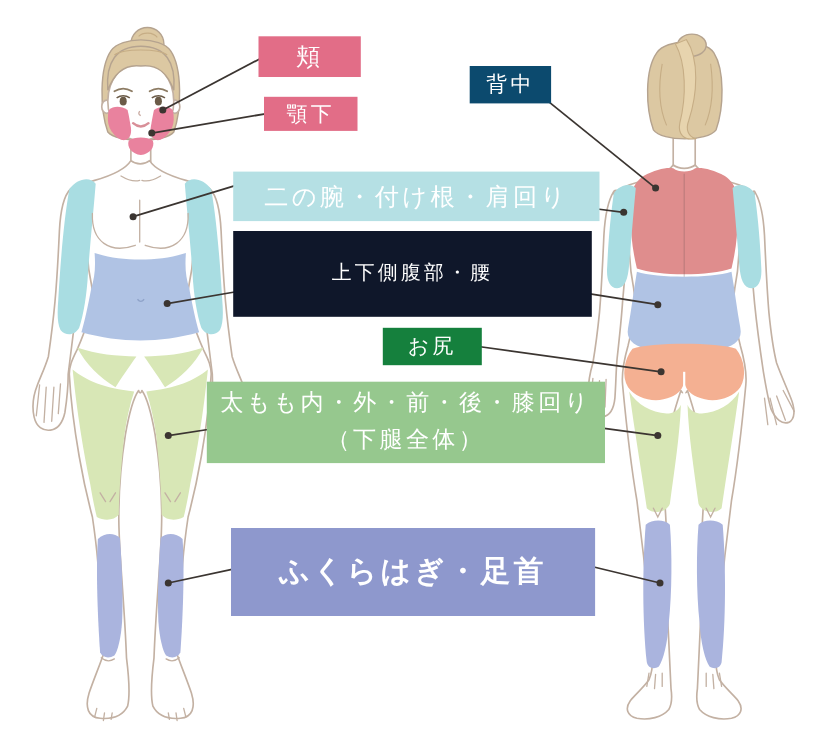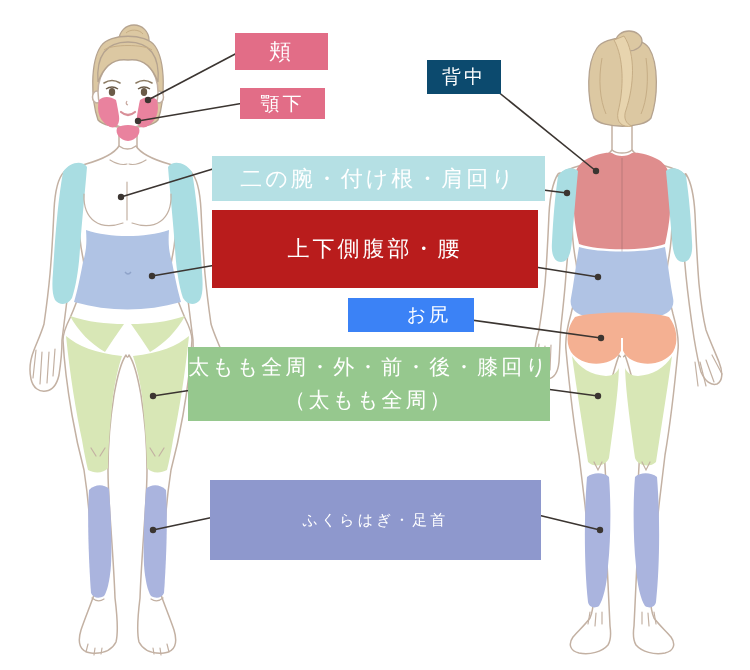--- a/index.html
+++ b/index.html
@@ -14,24 +14,24 @@
   .lbl {
     position:absolute; display:flex; flex-direction:column;
     align-items:center; justify-content:center;
     color:#ffffff; text-align:center; letter-spacing:3px; font-weight:500;
   }
   .lbl span { display:block; white-space:nowrap; }
   .lbl-cheek   { left:235px; top:33px;  width:93px;  height:37px; background:#e26d87; font-size:22px; }
   .lbl-chin    { left:240px; top:88px;  width:85px;  height:31px; background:#e26d87; font-size:19px; }
   .lbl-back    { left:427px; top:60px;  width:74px;  height:34px; background:#0c4a6e; font-size:19px; }
   .lbl-arm     { left:212px; top:143px; width:333px; height:45px; background:#b5e0e4; font-size:22px;margin-top:13px; }
-  .lbl-abdomen { left:212px; top:210px; width:326px; height:78px; background:#b91c1c; font-size:22px; line-height:1.55; }
-  .lbl-hip     { left:348px; top:298px; width:90px;  height:34px; background:#3b82f6; font-size:19px;padding-left:36px; }
+  .lbl-abdomen { left:212px; top:210px; width:326px; height:78px; background:#0f172a; font-size:18px; line-height:1.55; }
+  .lbl-hip     { left:348px; top:298px; width:90px;  height:34px; background:#15803d; font-size:19px; }
   .lbl-thigh   { left:188px; top:347px; width:362px; height:74px; background:#96c88e; font-size:21px; line-height:1.55; }
-  .lbl-calf    { left:210px; top:480px; width:331px; height:80px; background:#8e98cd; font-size:15px; line-height:1.6; }
+  .lbl-calf    { left:210px; top:480px; width:331px; height:80px; background:#8e98cd; font-size:27px; line-height:1.6;font-weight:bold; }
   .outline { fill:#ffffff; stroke:#c3b1a3; stroke-width:1.5; stroke-linejoin:round; }
   .hair    { fill:#dcc8a2; stroke:#b5a38f; stroke-width:1.3; }
   .hairline{ fill:none; stroke:#c6ad85; stroke-width:1; }
   .feat    { fill:none; stroke:#8d7c64; stroke-width:1.6; stroke-linecap:round; }
   .soft    { fill:none; stroke:#c3b1a3; stroke-width:1.2; stroke-linecap:round; }
   .cline   { stroke-width:1.6; fill:none; }
 </style>
 </head>
 <body>
 
@@ -162,20 +162,20 @@
   <div class="lbl lbl-arm">
     <span>二の腕・付け根・肩回り</span>
   </div>
   <div class="lbl lbl-abdomen">
     <span>上下側腹部・腰</span>
   </div>
   <div class="lbl lbl-hip">
     <span>お尻</span>
   </div>
   <div class="lbl lbl-thigh">
-    <span>太もも全周・外・前・後・膝回り</span>
-    <span>（太もも全周）</span>
+    <span>太もも内・外・前・後・膝回り</span>
+    <span>（下腿全体）</span>
   </div>
   <div class="lbl lbl-calf">
     <span>ふくらはぎ・足首</span>
   </div>
 
 </div>
 
 </body></html>

